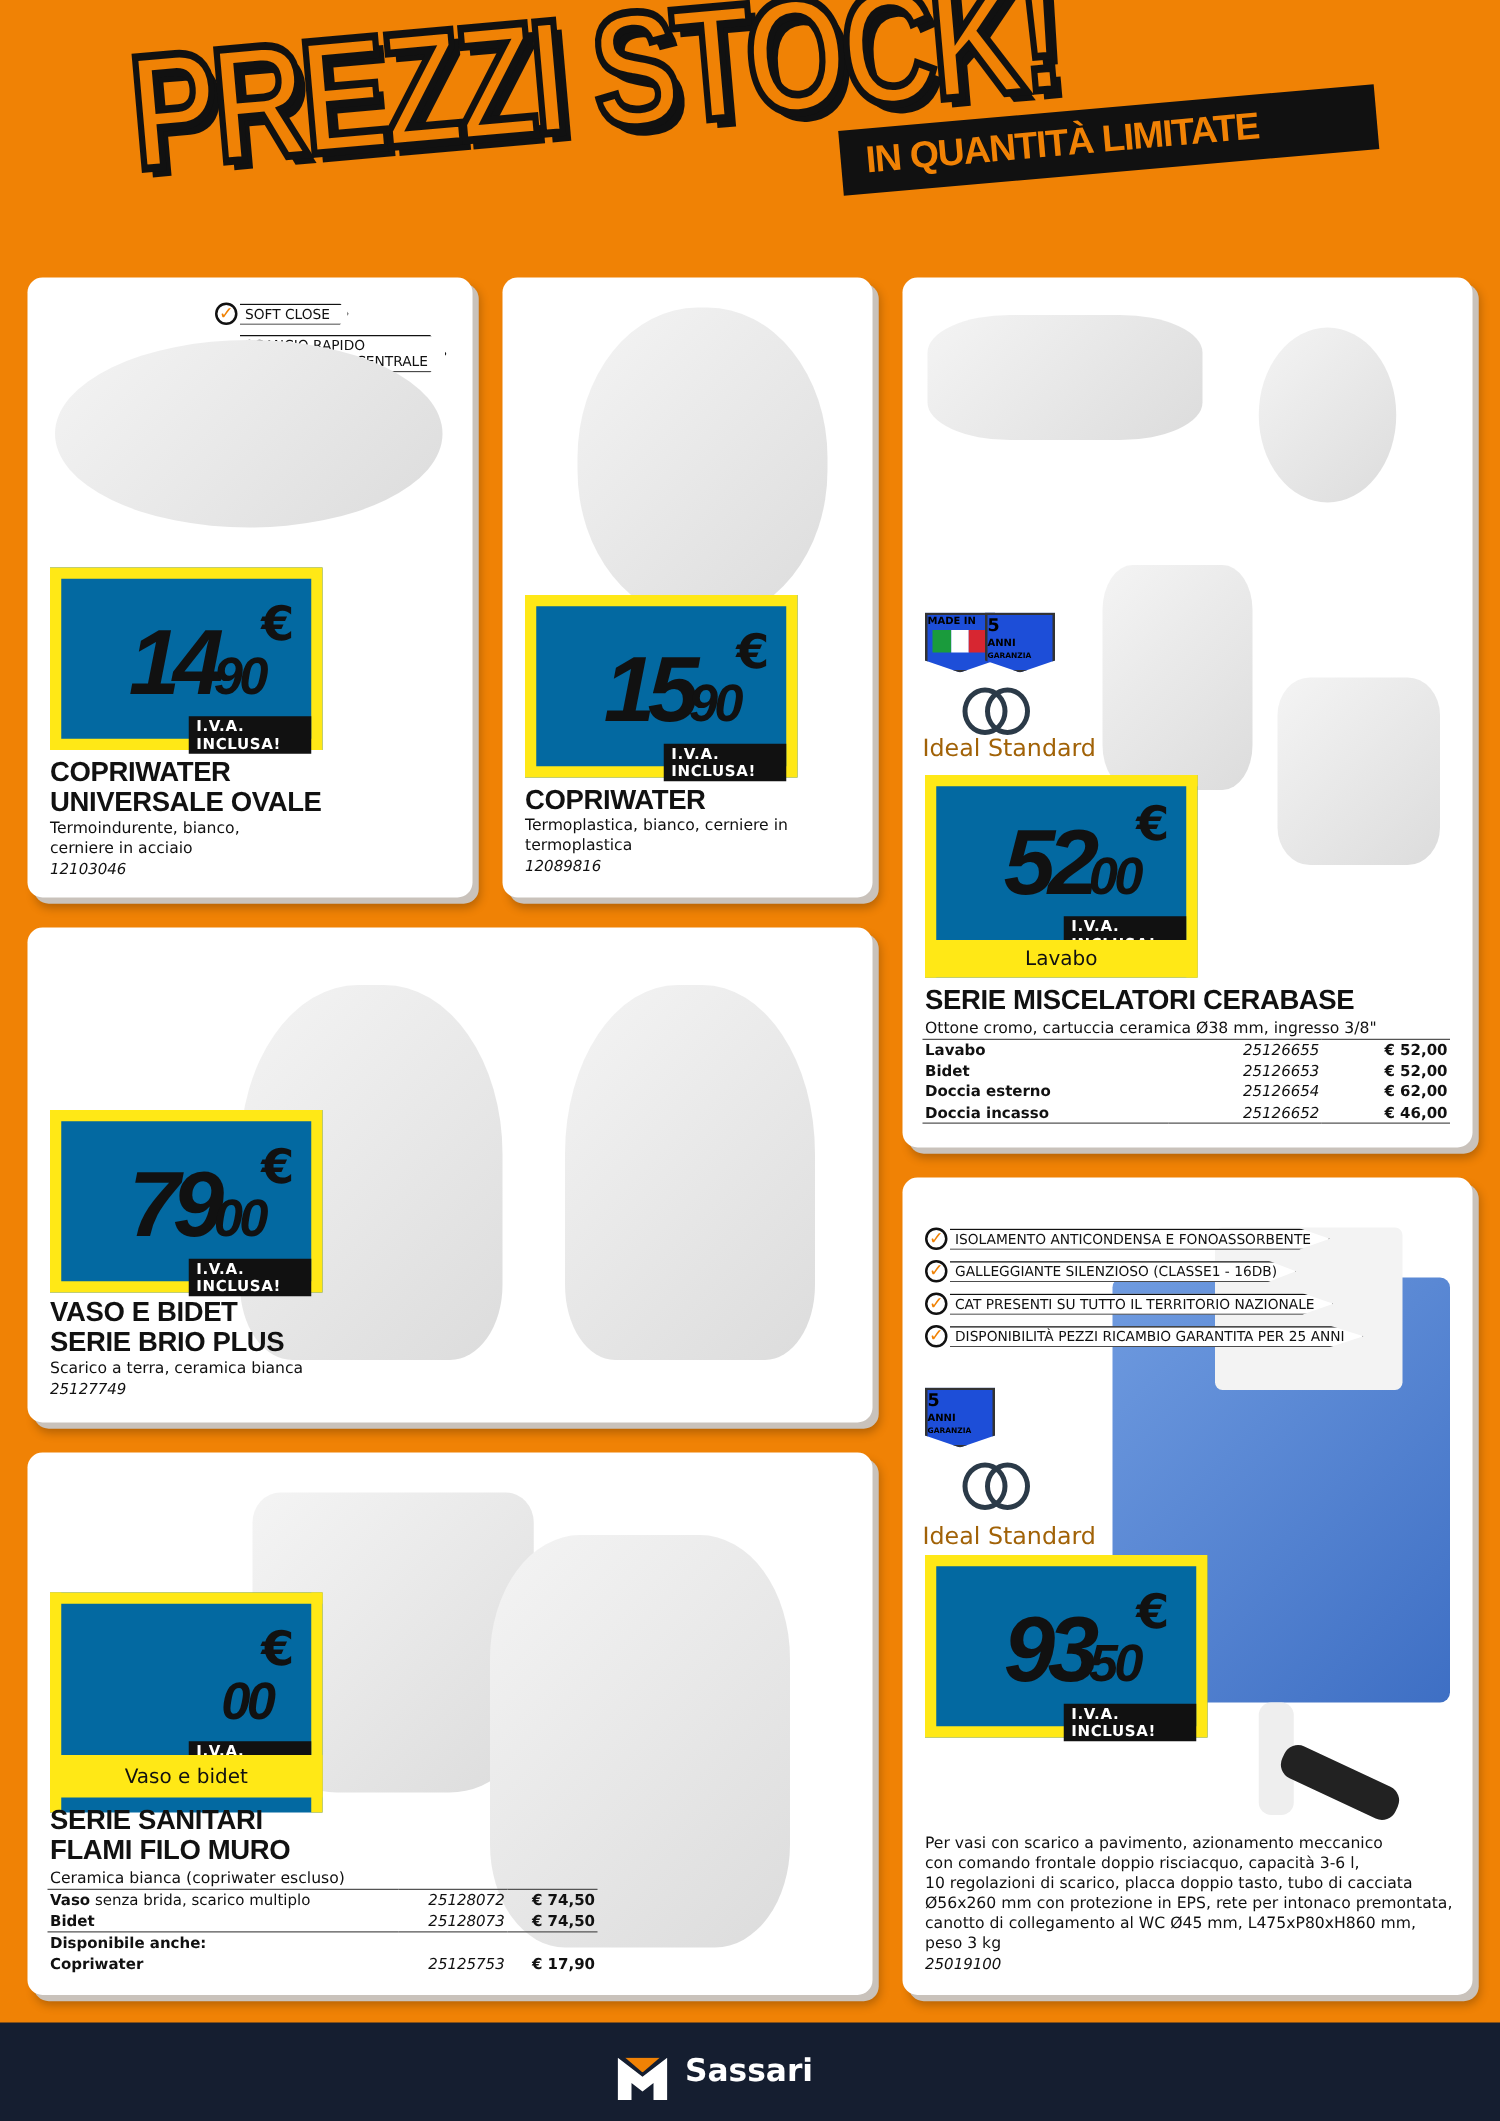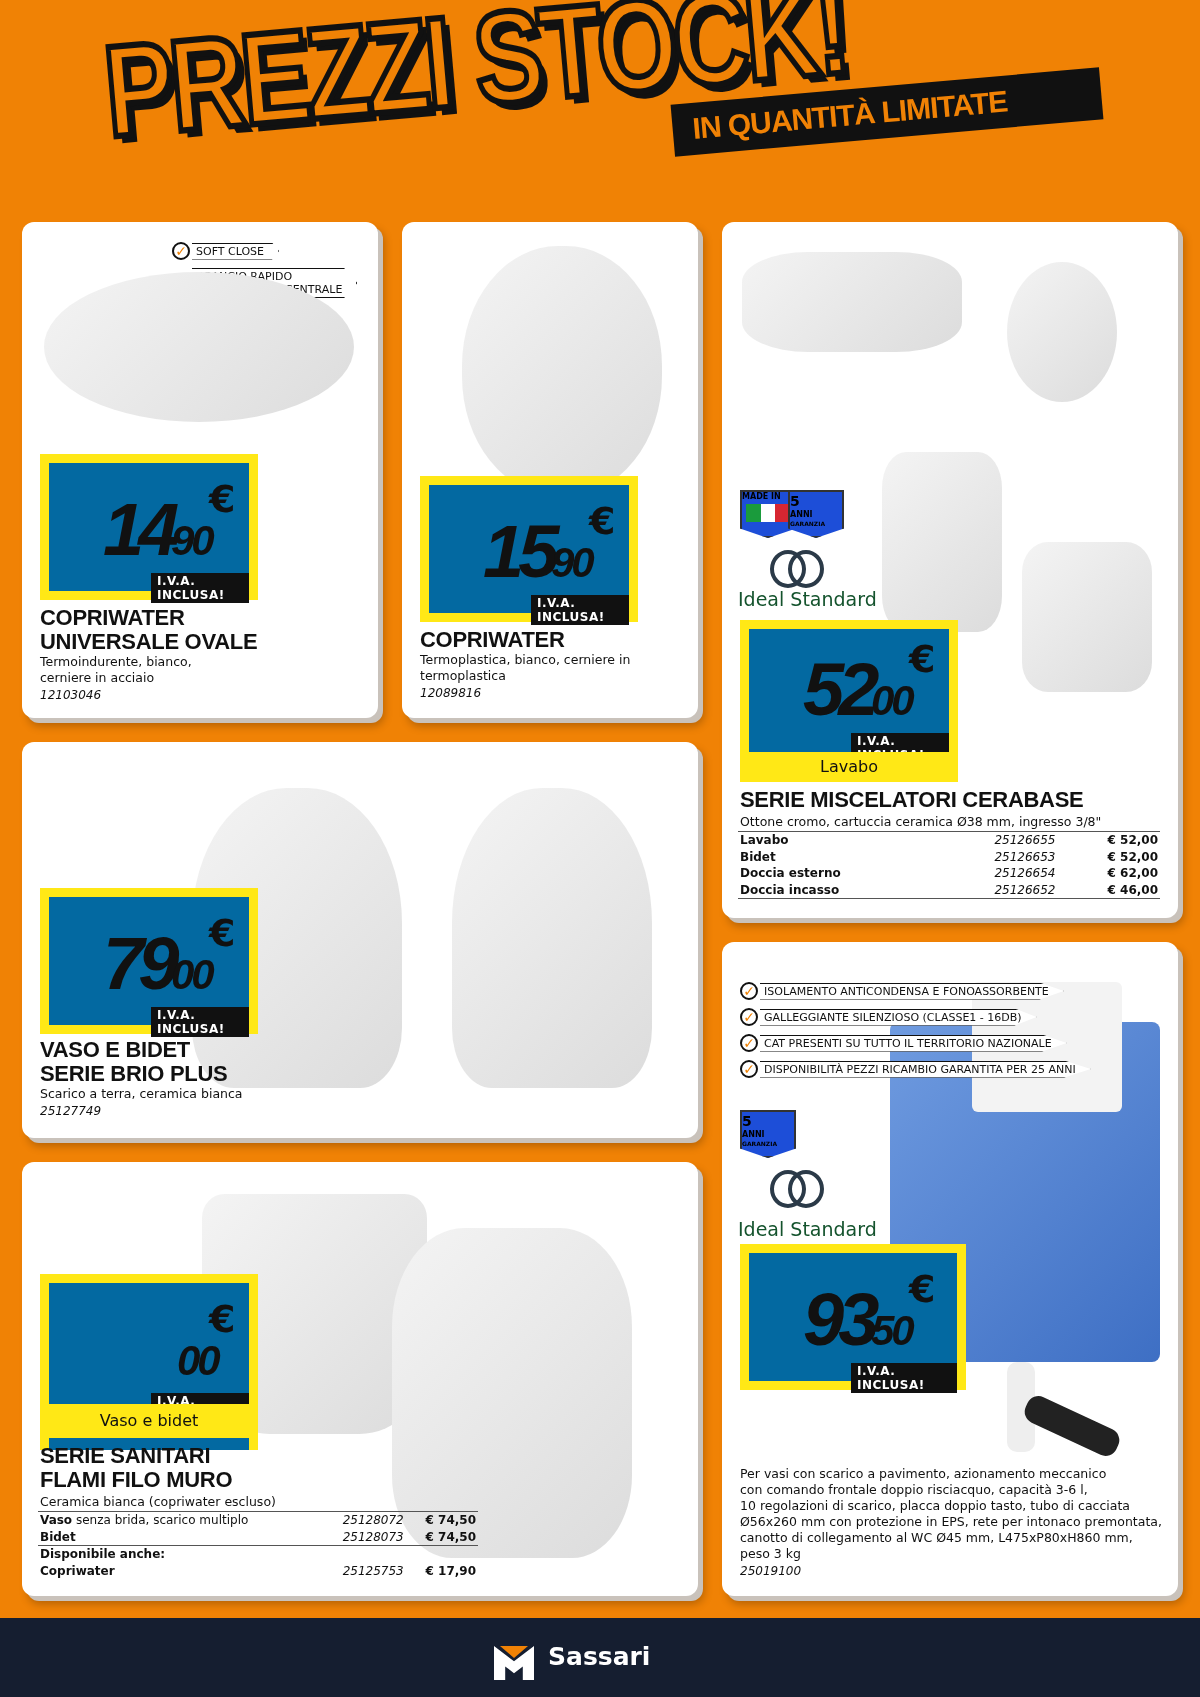--- a/index.html
+++ b/index.html
@@ -21,21 +21,21 @@
 .desc{position:absolute;font-size:12.5px;line-height:16px;color:#111}
 .code{position:absolute;font-size:12px;font-style:italic;color:#111}
 .tag{position:absolute;display:flex;align-items:center;font-size:11px;color:#111}
 .chk{width:18px;height:18px;border:2px solid #111;border-radius:50%;color:#f08205;font-weight:bold;font-size:14px;line-height:14px;text-align:center;margin-right:2px;background:#fff}
 .tagtxt{border:1.5px solid #111;border-left:none;padding:1px 14px 1px 4px;clip-path:polygon(0 0,92% 0,100% 50%,92% 100%,0 100%);background:#fff}
 table{position:absolute;border-collapse:collapse;font-size:12px;color:#111}
 td{padding:0 2px;line-height:16.5px}
 td.c{font-style:italic;text-align:right}
 td.p{text-align:right;font-weight:bold}
 .badge{position:absolute;width:56px;height:48px;border:2px solid #333;background:#1d4ed8;clip-path:polygon(0 0,100% 0,100% 80%,50% 100%,0 80%);font-size:8px;font-weight:bold;text-align:left;line-height:9px}
-.logo-is{position:absolute;font-size:19px;color:#14532d}
+.logo-is{position:absolute;font-size:19px;color:#a16207}
 .rings{position:absolute;width:58px;height:40px}
 .rings span{position:absolute;top:0;width:36px;height:38px;border:4px solid #2b3a48;border-radius:50%}
 .footer{position:absolute;left:0;top:1618px;width:1200px;height:79px;background:#151e30}
 </style>
 </head>
 <body>
 
 <div class="hdr">
   <div class="title">PREZZI STOCK!</div>
   <div class="ribbon">IN QUANTITÀ LIMITATE</div>

